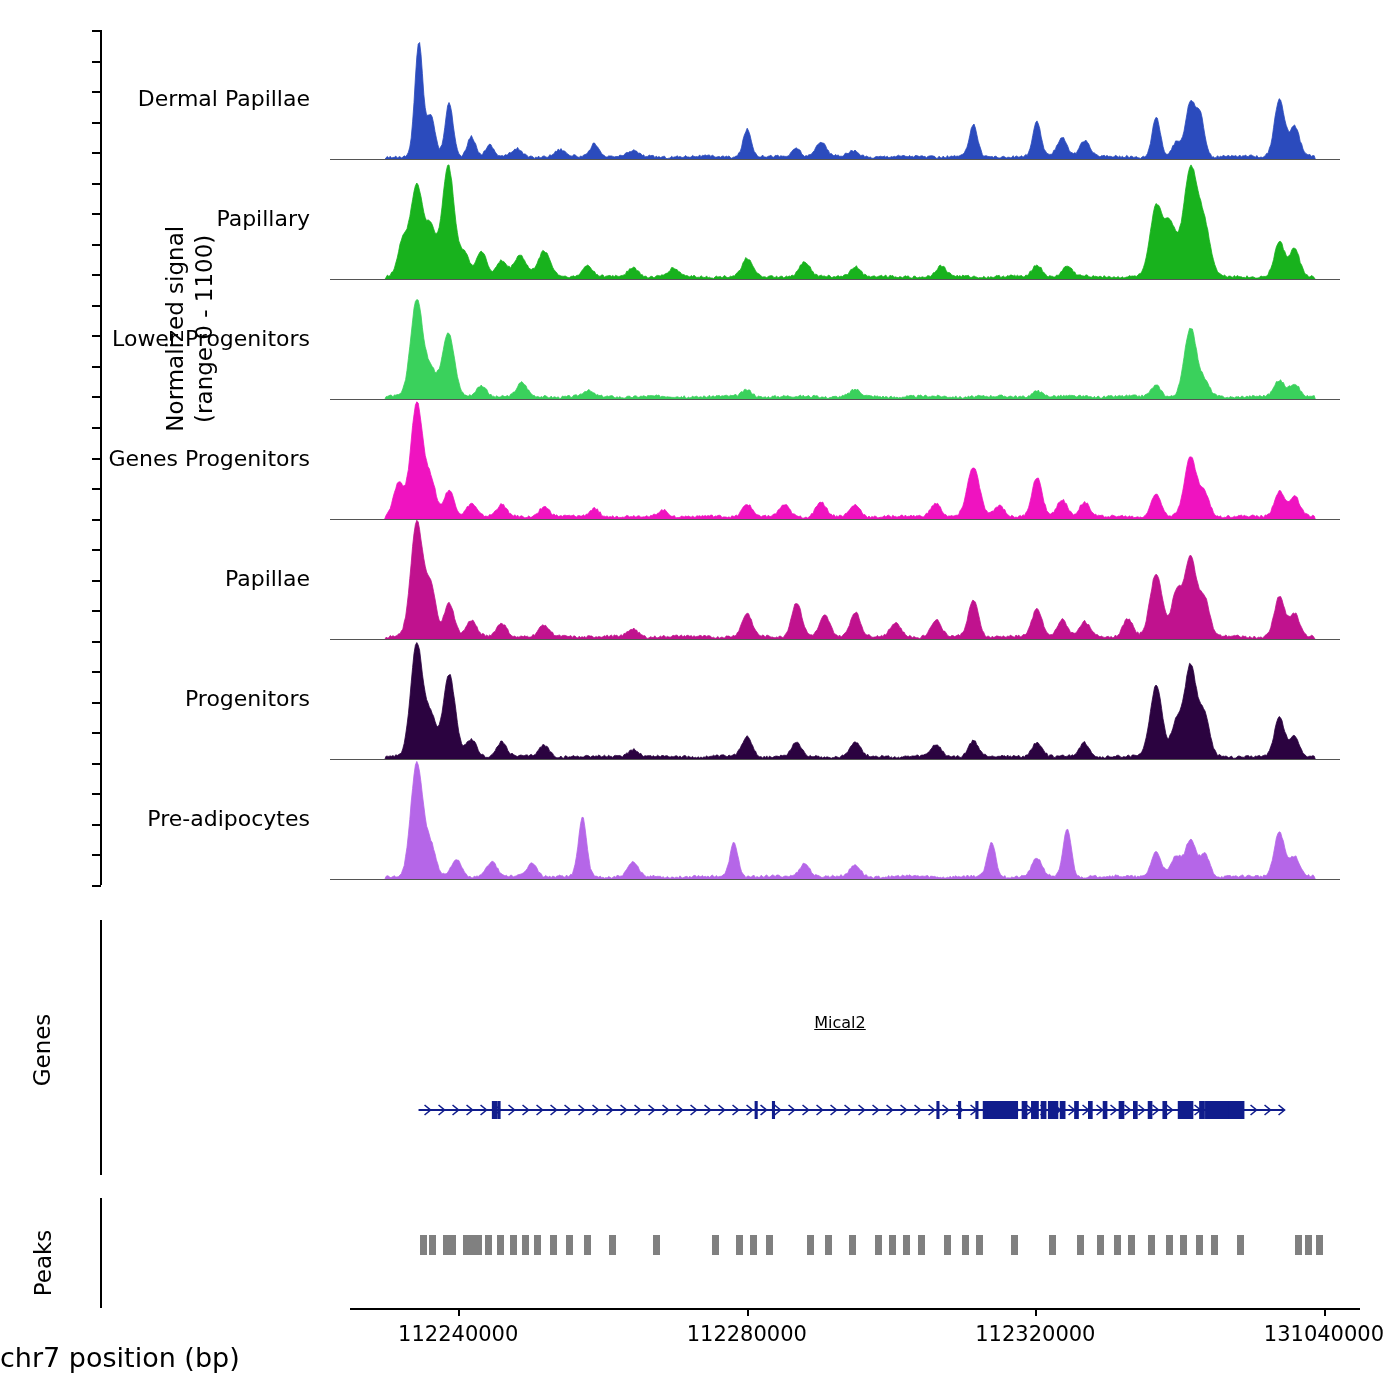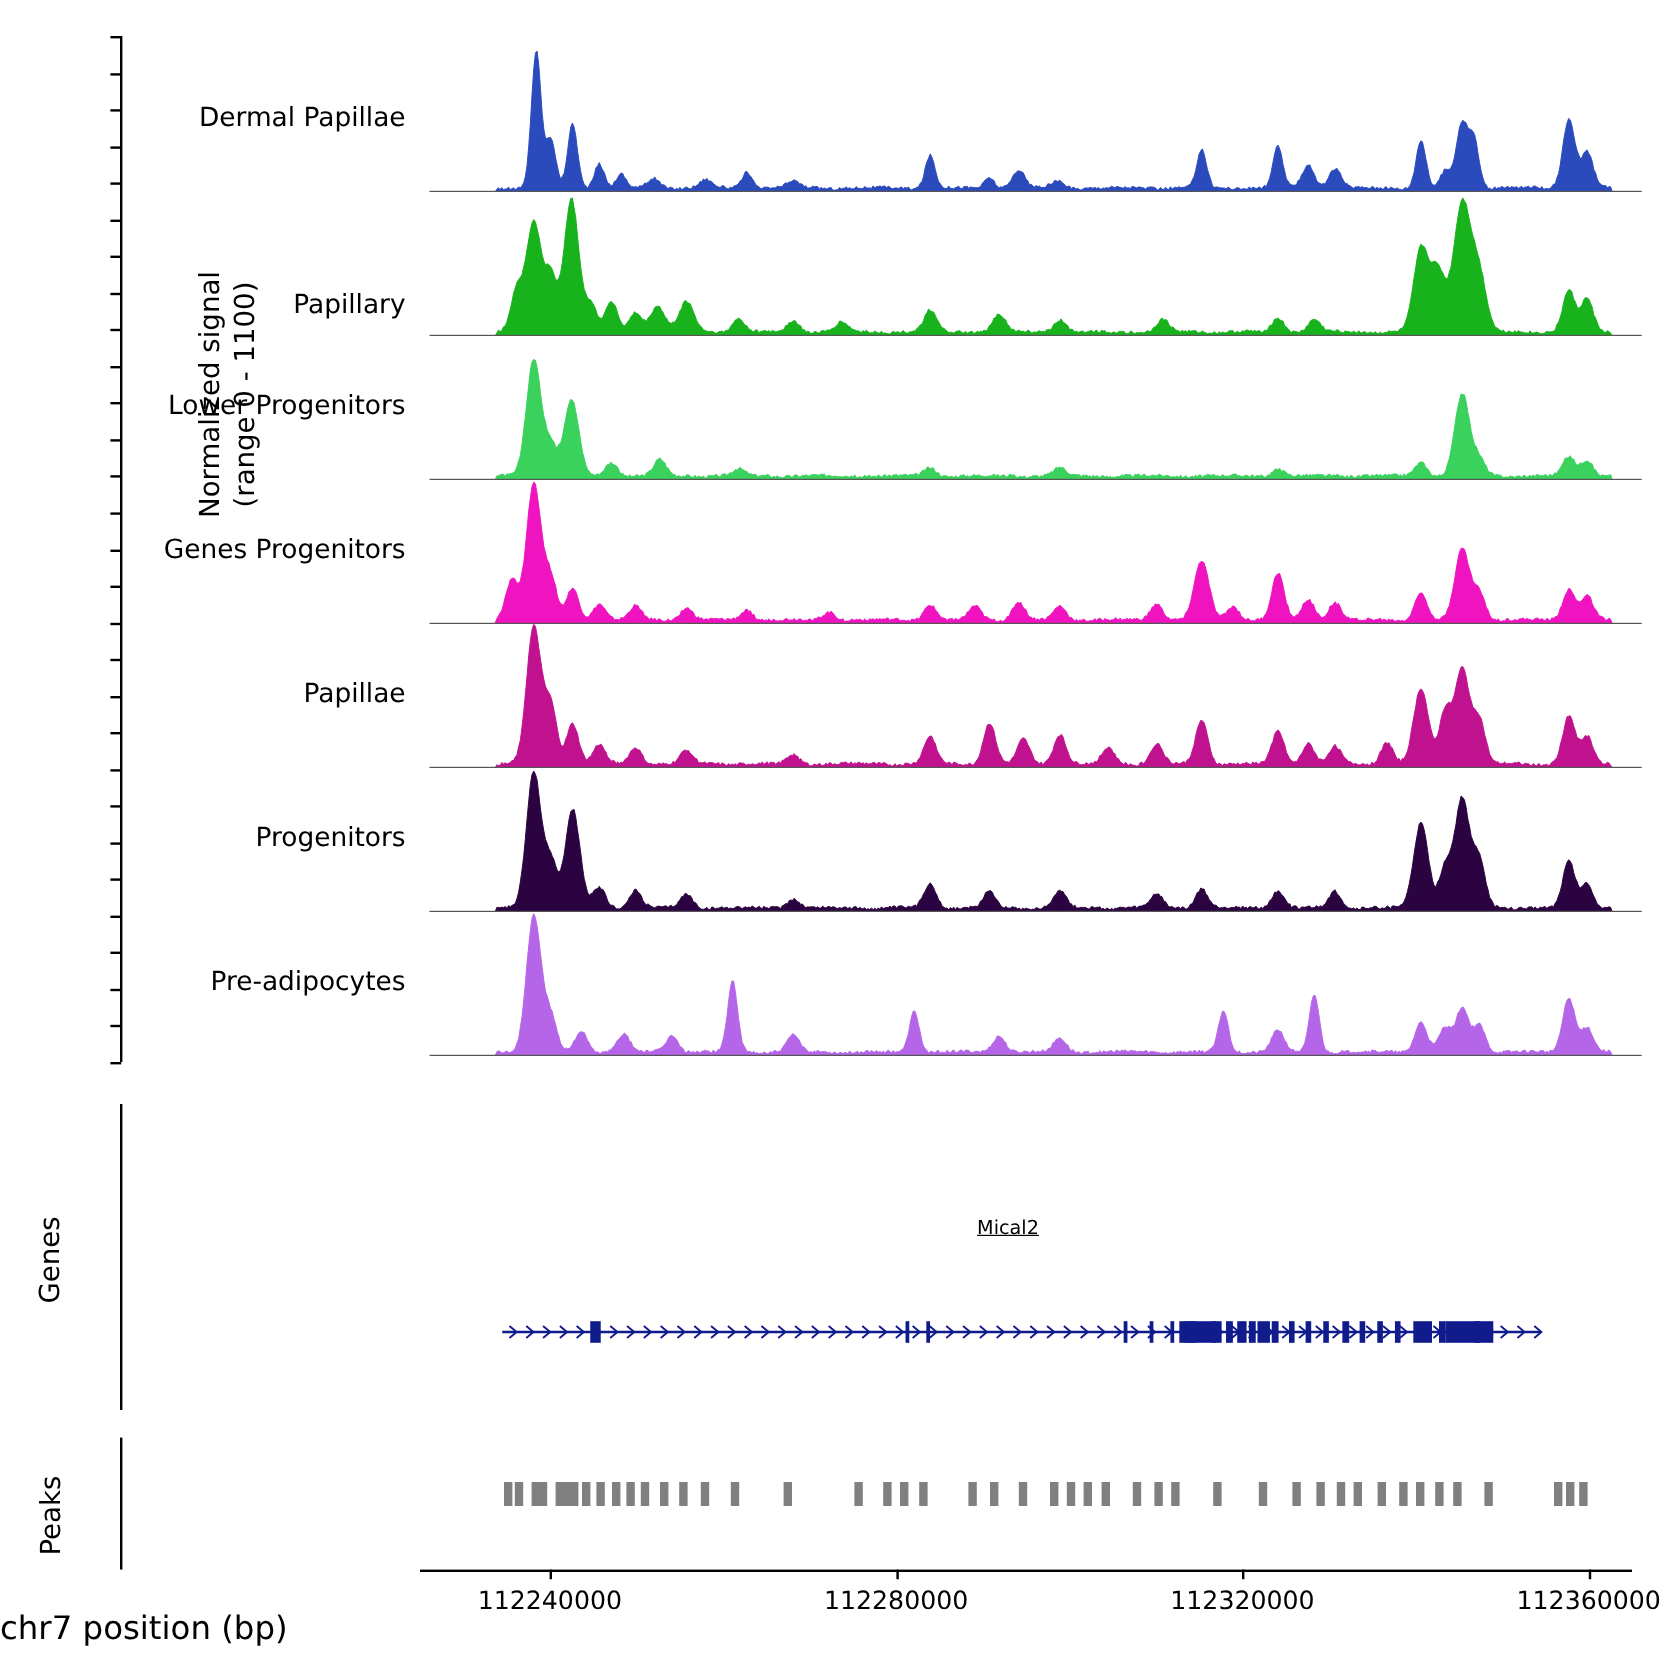--- a/index.html
+++ b/index.html
@@ -47,21 +47,21 @@
   .tick {
     position: absolute;
     background: #000;
     height: 2px;
     width: 9px;
   }
 
   
   .track {
     position: absolute;
-    left: 358px;
+    left: 330px;
     width: 1010px;
     height: 120px;
   }
   .track .baseline {
     position: absolute;
     left: 0; right: 0; bottom: 0;
     height: 1px;
     background: #555;
   }
   .track svg { display: block; }
@@ -159,21 +159,21 @@
 
   <div id="tracks">
       <div class="track" style="top: 40px;">
         <div class="track-name" style="left: -320px; top: 45.6px; width: 300px;">Dermal Papillae</div>
         <svg width="1010" height="120" viewBox="0 0 1010 120">
           <path d="M 0 120 L 0.0 120.0 L 1.4 120.0 L 2.8 120.0 L 4.2 120.0 L 5.6 120.0 L 7.0 120.0 L 8.4 120.0 L 9.8 120.0 L 11.2 120.0 L 12.6 120.0 L 14.0 120.0 L 15.4 120.0 L 16.8 120.0 L 18.2 120.0 L 19.6 120.0 L 21.0 120.0 L 22.4 120.0 L 23.8 120.0 L 25.2 120.0 L 26.6 120.0 L 28.0 120.0 L 29.4 120.0 L 30.8 120.0 L 32.2 120.0 L 33.6 120.0 L 35.0 120.0 L 36.4 120.0 L 37.8 120.0 L 39.2 120.0 L 40.6 120.0 L 42.0 120.0 L 43.4 120.0 L 44.8 120.0 L 46.2 120.0 L 47.6 120.0 L 49.0 120.0 L 50.4 120.0 L 51.8 120.0 L 53.2 120.0 L 54.6 120.0 L 56.0 117.7 L 57.4 116.5 L 58.8 117.9 L 60.2 116.3 L 61.6 118.1 L 63.0 117.5 L 64.4 117.3 L 65.8 116.0 L 67.2 118.1 L 68.6 117.2 L 70.0 116.5 L 71.4 118.1 L 72.8 117.1 L 74.2 115.8 L 75.6 116.5 L 77.0 114.9 L 78.4 112.2 L 79.8 107.1 L 81.2 97.9 L 82.6 81.9 L 84.0 62.4 L 85.4 38.0 L 86.8 17.1 L 88.2 4.1 L 89.6 2.5 L 91.0 14.4 L 92.4 33.7 L 93.8 54.3 L 95.2 67.7 L 96.6 75.3 L 98.0 75.2 L 99.4 74.8 L 100.8 74.5 L 102.2 77.0 L 103.6 83.3 L 105.0 91.5 L 106.4 98.2 L 107.8 104.6 L 109.2 109.4 L 110.6 107.0 L 112.0 104.7 L 113.4 97.5 L 114.8 87.4 L 116.2 75.9 L 117.6 65.9 L 119.0 62.5 L 120.4 65.9 L 121.8 73.1 L 123.2 85.1 L 124.6 94.9 L 126.0 103.5 L 127.4 109.6 L 128.8 113.7 L 130.2 114.9 L 131.6 116.9 L 133.0 114.5 L 134.4 111.6 L 135.8 109.7 L 137.2 105.9 L 138.6 99.9 L 140.0 98.3 L 141.4 95.5 L 142.8 98.8 L 144.2 101.7 L 145.6 103.7 L 147.0 108.4 L 148.4 112.5 L 149.8 113.0 L 151.2 114.9 L 152.6 114.4 L 154.0 111.1 L 155.4 110.6 L 156.8 108.1 L 158.2 105.6 L 159.6 104.1 L 161.0 104.7 L 162.4 108.0 L 163.8 109.1 L 165.2 112.0 L 166.6 113.8 L 168.0 115.7 L 169.4 115.6 L 170.8 115.9 L 172.2 115.5 L 173.6 116.3 L 175.0 114.7 L 176.4 115.0 L 177.8 114.7 L 179.2 112.5 L 180.6 112.8 L 182.0 112.0 L 183.4 110.8 L 184.8 109.1 L 186.2 109.6 L 187.6 107.4 L 189.0 109.9 L 190.4 110.6 L 191.8 111.2 L 193.2 114.1 L 194.6 113.9 L 196.0 114.4 L 197.4 116.0 L 198.8 117.2 L 200.2 116.1 L 201.6 116.2 L 203.0 116.9 L 204.4 118.4 L 205.8 116.9 L 207.2 117.9 L 208.6 116.1 L 210.0 117.9 L 211.4 117.4 L 212.8 116.2 L 214.2 115.9 L 215.6 116.8 L 217.0 117.4 L 218.4 117.1 L 219.8 114.7 L 221.2 115.6 L 222.6 114.4 L 224.0 113.8 L 225.4 111.2 L 226.8 111.6 L 228.2 109.1 L 229.6 110.4 L 231.0 108.6 L 232.4 110.9 L 233.8 110.8 L 235.2 111.4 L 236.6 113.2 L 238.0 114.2 L 239.4 115.3 L 240.8 115.9 L 242.2 116.2 L 243.6 114.8 L 245.0 114.8 L 246.4 116.0 L 247.8 117.1 L 249.2 117.4 L 250.6 115.9 L 252.0 116.7 L 253.4 115.2 L 254.8 114.6 L 256.2 114.2 L 257.6 112.7 L 259.0 110.5 L 260.4 109.8 L 261.8 106.3 L 263.2 103.0 L 264.6 103.1 L 266.0 105.5 L 267.4 106.7 L 268.8 108.8 L 270.2 110.9 L 271.6 113.5 L 273.0 114.8 L 274.4 115.6 L 275.8 116.9 L 277.2 117.1 L 278.6 115.9 L 280.0 116.0 L 281.4 115.9 L 282.8 116.4 L 284.2 117.0 L 285.6 116.5 L 287.0 116.6 L 288.4 116.5 L 289.8 115.1 L 291.2 115.4 L 292.6 115.6 L 294.0 115.3 L 295.4 113.2 L 296.8 112.4 L 298.2 112.7 L 299.6 111.6 L 301.0 111.7 L 302.4 110.7 L 303.8 109.7 L 305.2 110.7 L 306.6 111.1 L 308.0 113.2 L 309.4 113.1 L 310.8 113.6 L 312.2 115.6 L 313.6 114.8 L 315.0 116.9 L 316.4 116.5 L 317.8 116.4 L 319.2 115.1 L 320.6 115.7 L 322.0 115.4 L 323.4 115.5 L 324.8 117.7 L 326.2 116.1 L 327.6 117.3 L 329.0 116.6 L 330.4 117.6 L 331.8 117.0 L 333.2 116.4 L 334.6 116.2 L 336.0 118.5 L 337.4 118.5 L 338.8 118.2 L 340.2 118.0 L 341.6 116.3 L 343.0 117.5 L 344.4 116.9 L 345.8 116.8 L 347.2 115.8 L 348.6 117.1 L 350.0 116.5 L 351.4 117.2 L 352.8 117.5 L 354.2 116.9 L 355.6 115.5 L 357.0 117.0 L 358.4 116.9 L 359.8 117.3 L 361.2 117.1 L 362.6 115.4 L 364.0 116.5 L 365.4 116.7 L 366.8 116.6 L 368.2 117.0 L 369.6 114.9 L 371.0 116.7 L 372.4 115.4 L 373.8 115.6 L 375.2 114.9 L 376.6 115.6 L 378.0 115.2 L 379.4 114.9 L 380.8 116.5 L 382.2 115.2 L 383.6 115.9 L 385.0 117.2 L 386.4 117.1 L 387.8 116.7 L 389.2 116.5 L 390.6 117.3 L 392.0 116.2 L 393.4 115.9 L 394.8 117.3 L 396.2 116.1 L 397.6 116.8 L 399.0 115.9 L 400.4 117.6 L 401.8 118.3 L 403.2 117.2 L 404.6 117.0 L 406.0 116.0 L 407.4 115.9 L 408.8 112.7 L 410.2 111.7 L 411.6 107.1 L 413.0 99.6 L 414.4 94.9 L 415.8 91.9 L 417.2 88.2 L 418.6 91.1 L 420.0 95.1 L 421.4 101.2 L 422.8 106.8 L 424.2 111.4 L 425.6 113.1 L 427.0 115.3 L 428.4 116.7 L 429.8 117.1 L 431.2 117.0 L 432.6 115.0 L 434.0 116.9 L 435.4 117.1 L 436.8 117.2 L 438.2 116.3 L 439.6 115.9 L 441.0 115.2 L 442.4 117.0 L 443.8 117.3 L 445.2 115.4 L 446.6 115.5 L 448.0 115.2 L 449.4 117.0 L 450.8 115.7 L 452.2 116.2 L 453.6 116.1 L 455.0 116.4 L 456.4 116.4 L 457.8 116.1 L 459.2 115.4 L 460.6 112.7 L 462.0 111.2 L 463.4 109.5 L 464.8 108.8 L 466.2 107.8 L 467.6 108.9 L 469.0 109.5 L 470.4 110.5 L 471.8 114.3 L 473.2 115.1 L 474.6 116.6 L 476.0 115.6 L 477.4 116.1 L 478.8 114.8 L 480.2 114.6 L 481.6 113.9 L 483.0 112.0 L 484.4 110.5 L 485.8 107.3 L 487.2 105.0 L 488.6 104.1 L 490.0 102.4 L 491.4 102.5 L 492.8 103.1 L 494.2 103.4 L 495.6 105.7 L 497.0 109.4 L 498.4 110.4 L 499.8 113.9 L 501.2 113.5 L 502.6 114.7 L 504.0 116.0 L 505.4 114.5 L 506.8 115.5 L 508.2 115.0 L 509.6 116.3 L 511.0 116.2 L 512.4 116.3 L 513.8 115.6 L 515.2 113.2 L 516.6 113.3 L 518.0 113.6 L 519.4 112.8 L 520.8 110.4 L 522.2 110.7 L 523.6 111.4 L 525.0 110.0 L 526.4 111.4 L 527.8 112.7 L 529.2 113.8 L 530.6 115.7 L 532.0 115.2 L 533.4 115.0 L 534.8 117.3 L 536.2 116.0 L 537.6 116.6 L 539.0 117.5 L 540.4 117.0 L 541.8 118.2 L 543.2 118.3 L 544.6 117.4 L 546.0 116.6 L 547.4 116.6 L 548.8 116.8 L 550.2 116.2 L 551.6 116.5 L 553.0 116.8 L 554.4 116.0 L 555.8 117.2 L 557.2 116.2 L 558.6 117.5 L 560.0 117.4 L 561.4 116.6 L 562.8 117.0 L 564.2 116.3 L 565.6 116.8 L 567.0 116.1 L 568.4 115.2 L 569.8 116.0 L 571.2 116.2 L 572.6 115.6 L 574.0 115.5 L 575.4 116.3 L 576.8 116.5 L 578.2 116.8 L 579.6 115.4 L 581.0 116.8 L 582.4 116.3 L 583.8 117.3 L 585.2 115.5 L 586.6 115.5 L 588.0 116.1 L 589.4 116.6 L 590.8 115.9 L 592.2 115.8 L 593.6 116.5 L 595.0 116.4 L 596.4 117.7 L 597.8 116.5 L 599.2 116.0 L 600.6 115.8 L 602.0 115.8 L 603.4 116.1 L 604.8 116.5 L 606.2 118.3 L 607.6 118.2 L 609.0 116.2 L 610.4 117.5 L 611.8 118.1 L 613.2 116.1 L 614.6 117.5 L 616.0 117.9 L 617.4 115.6 L 618.8 117.6 L 620.2 116.5 L 621.6 116.0 L 623.0 116.6 L 624.4 115.5 L 625.8 116.4 L 627.2 116.1 L 628.6 116.2 L 630.0 115.6 L 631.4 114.7 L 632.8 114.2 L 634.2 113.1 L 635.6 109.9 L 637.0 107.2 L 638.4 102.1 L 639.8 95.5 L 641.2 88.6 L 642.6 85.7 L 644.0 84.0 L 645.4 88.1 L 646.8 94.5 L 648.2 101.2 L 649.6 105.6 L 651.0 109.8 L 652.4 114.7 L 653.8 116.3 L 655.2 115.8 L 656.6 115.8 L 658.0 116.5 L 659.4 116.5 L 660.8 116.7 L 662.2 116.6 L 663.6 117.4 L 665.0 116.1 L 666.4 116.5 L 667.8 117.8 L 669.2 118.0 L 670.6 117.8 L 672.0 116.8 L 673.4 116.3 L 674.8 116.9 L 676.2 118.0 L 677.6 117.3 L 679.0 117.2 L 680.4 117.7 L 681.8 117.4 L 683.2 115.7 L 684.6 117.8 L 686.0 115.9 L 687.4 116.4 L 688.8 117.2 L 690.2 116.7 L 691.6 115.7 L 693.0 117.3 L 694.4 116.1 L 695.8 114.4 L 697.2 115.6 L 698.6 112.3 L 700.0 108.5 L 701.4 103.0 L 702.8 95.4 L 704.2 88.3 L 705.6 82.8 L 707.0 80.9 L 708.4 84.1 L 709.8 88.7 L 711.2 97.0 L 712.6 102.7 L 714.0 109.1 L 715.4 110.9 L 716.8 113.2 L 718.2 113.9 L 719.6 114.4 L 721.0 114.3 L 722.4 113.9 L 723.8 110.3 L 725.2 109.9 L 726.6 105.7 L 728.0 104.0 L 729.4 101.1 L 730.8 98.1 L 732.2 97.7 L 733.6 97.5 L 735.0 101.1 L 736.4 103.5 L 737.8 106.4 L 739.2 110.5 L 740.6 112.2 L 742.0 112.7 L 743.4 113.6 L 744.8 112.7 L 746.2 113.5 L 747.6 110.6 L 749.0 108.2 L 750.4 104.6 L 751.8 102.3 L 753.2 102.0 L 754.6 101.2 L 756.0 100.2 L 757.4 102.3 L 758.8 104.1 L 760.2 107.9 L 761.6 110.5 L 763.0 112.8 L 764.4 112.9 L 765.8 114.2 L 767.2 114.9 L 768.6 116.0 L 770.0 117.0 L 771.4 115.7 L 772.8 115.8 L 774.2 115.3 L 775.6 116.4 L 777.0 115.4 L 778.4 116.5 L 779.8 116.3 L 781.2 116.4 L 782.6 117.1 L 784.0 116.9 L 785.4 115.3 L 786.8 116.1 L 788.2 117.3 L 789.6 116.0 L 791.0 117.4 L 792.4 116.3 L 793.8 117.6 L 795.2 117.5 L 796.6 115.4 L 798.0 116.4 L 799.4 117.9 L 800.8 116.0 L 802.2 116.4 L 803.6 117.4 L 805.0 117.2 L 806.4 116.6 L 807.8 117.7 L 809.2 117.9 L 810.6 118.4 L 812.0 117.1 L 813.4 116.3 L 814.8 117.0 L 816.2 115.7 L 817.6 113.3 L 819.0 108.4 L 820.4 103.6 L 821.8 95.0 L 823.2 86.1 L 824.6 80.3 L 826.0 77.4 L 827.4 78.2 L 828.8 84.7 L 830.2 92.3 L 831.6 98.9 L 833.0 106.6 L 834.4 111.5 L 835.8 114.0 L 837.2 114.3 L 838.6 114.0 L 840.0 111.3 L 841.4 109.8 L 842.8 105.6 L 844.2 105.1 L 845.6 100.9 L 847.0 101.0 L 848.4 101.2 L 849.8 101.2 L 851.2 99.5 L 852.6 96.5 L 854.0 91.2 L 855.4 83.0 L 856.8 74.9 L 858.2 66.4 L 859.6 62.3 L 861.0 60.3 L 862.4 61.4 L 863.8 62.4 L 865.2 66.4 L 866.6 67.4 L 868.0 68.0 L 869.4 69.5 L 870.8 72.0 L 872.2 78.1 L 873.6 87.4 L 875.0 95.8 L 876.4 103.0 L 877.8 108.3 L 879.2 112.5 L 880.6 114.1 L 882.0 117.2 L 883.4 116.7 L 884.8 118.0 L 886.2 117.4 L 887.6 115.7 L 889.0 117.4 L 890.4 116.3 L 891.8 116.8 L 893.2 115.3 L 894.6 116.0 L 896.0 116.7 L 897.4 115.8 L 898.8 115.4 L 900.2 116.8 L 901.6 115.4 L 903.0 116.0 L 904.4 116.1 L 905.8 115.6 L 907.2 116.9 L 908.6 116.2 L 910.0 115.2 L 911.4 116.9 L 912.8 115.8 L 914.2 115.9 L 915.6 115.0 L 917.0 116.6 L 918.4 116.4 L 919.8 115.2 L 921.2 114.9 L 922.6 115.8 L 924.0 116.4 L 925.4 117.3 L 926.8 115.5 L 928.2 117.6 L 929.6 117.5 L 931.0 117.0 L 932.4 117.5 L 933.8 116.8 L 935.2 115.7 L 936.6 113.4 L 938.0 113.4 L 939.4 108.2 L 940.8 104.7 L 942.2 97.6 L 943.6 87.3 L 945.0 77.1 L 946.4 69.4 L 947.8 62.8 L 949.2 58.7 L 950.6 60.0 L 952.0 65.0 L 953.4 72.7 L 954.8 79.8 L 956.2 85.3 L 957.6 88.9 L 959.0 92.2 L 960.4 91.1 L 961.8 87.6 L 963.2 86.1 L 964.6 84.9 L 966.0 88.1 L 967.4 90.1 L 968.8 94.3 L 970.2 101.4 L 971.6 103.7 L 973.0 109.1 L 974.4 111.9 L 975.8 113.4 L 977.2 114.4 L 978.6 114.7 L 980.0 114.5 L 981.4 116.5 L 982.8 115.6 L 984.2 115.7 L 985.6 120.0 L 987.0 120.0 L 988.4 120.0 L 989.8 120.0 L 991.2 120.0 L 992.6 120.0 L 994.0 120.0 L 995.4 120.0 L 996.8 120.0 L 998.2 120.0 L 999.6 120.0 L 1001.0 120.0 L 1002.4 120.0 L 1003.8 120.0 L 1005.2 120.0 L 1006.6 120.0 L 1008.0 120.0 L 1009.4 120.0 L 1010 120 Z" fill="#2b4bbd" stroke="#2b4bbd" stroke-width="0.8"></path>
         </svg>
         <div class="baseline"></div>
       </div>
       <div class="track" style="top: 160px;">
-        <div class="track-name" style="left: -320px; top: 45.6px; width: 300px; margin-top: 36px;">Papillary</div>
+        <div class="track-name" style="left: -320px; top: 45.6px; width: 300px;">Papillary</div>
         <svg width="1010" height="120" viewBox="0 0 1010 120">
           <path d="M 0 120 L 0.0 120.0 L 1.4 120.0 L 2.8 120.0 L 4.2 120.0 L 5.6 120.0 L 7.0 120.0 L 8.4 120.0 L 9.8 120.0 L 11.2 120.0 L 12.6 120.0 L 14.0 120.0 L 15.4 120.0 L 16.8 120.0 L 18.2 120.0 L 19.6 120.0 L 21.0 120.0 L 22.4 120.0 L 23.8 120.0 L 25.2 120.0 L 26.6 120.0 L 28.0 120.0 L 29.4 120.0 L 30.8 120.0 L 32.2 120.0 L 33.6 120.0 L 35.0 120.0 L 36.4 120.0 L 37.8 120.0 L 39.2 120.0 L 40.6 120.0 L 42.0 120.0 L 43.4 120.0 L 44.8 120.0 L 46.2 120.0 L 47.6 120.0 L 49.0 120.0 L 50.4 120.0 L 51.8 120.0 L 53.2 120.0 L 54.6 119.9 L 56.0 117.5 L 57.4 115.1 L 58.8 116.3 L 60.2 115.4 L 61.6 112.3 L 63.0 111.7 L 64.4 108.2 L 65.8 103.0 L 67.2 98.0 L 68.6 91.6 L 70.0 84.1 L 71.4 80.0 L 72.8 75.3 L 74.2 73.2 L 75.6 71.1 L 77.0 68.9 L 78.4 62.5 L 79.8 56.7 L 81.2 47.7 L 82.6 39.8 L 84.0 31.5 L 85.4 25.7 L 86.8 23.0 L 88.2 25.1 L 89.6 30.8 L 91.0 36.7 L 92.4 44.6 L 93.8 52.2 L 95.2 57.5 L 96.6 60.8 L 98.0 59.8 L 99.4 60.7 L 100.8 62.0 L 102.2 64.4 L 103.6 68.6 L 105.0 72.9 L 106.4 73.7 L 107.8 71.7 L 109.2 67.3 L 110.6 58.5 L 112.0 47.1 L 113.4 32.9 L 114.8 21.3 L 116.2 11.5 L 117.6 5.4 L 119.0 4.9 L 120.4 13.2 L 121.8 21.3 L 123.2 36.3 L 124.6 50.3 L 126.0 63.2 L 127.4 72.7 L 128.8 81.0 L 130.2 84.4 L 131.6 88.1 L 133.0 89.5 L 134.4 90.1 L 135.8 92.6 L 137.2 94.7 L 138.6 98.4 L 140.0 103.1 L 141.4 104.1 L 142.8 105.5 L 144.2 104.5 L 145.6 101.4 L 147.0 97.8 L 148.4 95.0 L 149.8 92.3 L 151.2 91.1 L 152.6 92.6 L 154.0 93.7 L 155.4 96.5 L 156.8 101.3 L 158.2 105.6 L 159.6 108.4 L 161.0 110.7 L 162.4 111.6 L 163.8 110.1 L 165.2 108.1 L 166.6 106.3 L 168.0 103.6 L 169.4 102.4 L 170.8 99.7 L 172.2 101.2 L 173.6 101.5 L 175.0 102.8 L 176.4 104.7 L 177.8 106.4 L 179.2 106.2 L 180.6 108.2 L 182.0 104.9 L 183.4 103.9 L 184.8 101.8 L 186.2 99.7 L 187.6 96.3 L 189.0 95.3 L 190.4 95.2 L 191.8 95.4 L 193.2 98.6 L 194.6 100.4 L 196.0 103.7 L 197.4 105.0 L 198.8 108.0 L 200.2 109.0 L 201.6 109.4 L 203.0 108.3 L 204.4 108.5 L 205.8 106.1 L 207.2 103.2 L 208.6 99.1 L 210.0 97.2 L 211.4 92.4 L 212.8 90.4 L 214.2 91.3 L 215.6 92.6 L 217.0 92.9 L 218.4 96.2 L 219.8 99.8 L 221.2 103.2 L 222.6 107.2 L 224.0 109.7 L 225.4 111.3 L 226.8 112.8 L 228.2 115.1 L 229.6 115.3 L 231.0 116.1 L 232.4 116.2 L 233.8 116.3 L 235.2 116.0 L 236.6 116.7 L 238.0 117.6 L 239.4 117.8 L 240.8 116.4 L 242.2 116.3 L 243.6 115.8 L 245.0 116.8 L 246.4 115.6 L 247.8 115.2 L 249.2 115.0 L 250.6 112.6 L 252.0 110.5 L 253.4 108.9 L 254.8 106.7 L 256.2 106.1 L 257.6 105.1 L 259.0 106.0 L 260.4 107.4 L 261.8 109.8 L 263.2 111.0 L 264.6 111.6 L 266.0 114.5 L 267.4 114.4 L 268.8 116.2 L 270.2 116.2 L 271.6 115.1 L 273.0 114.9 L 274.4 117.3 L 275.8 116.2 L 277.2 116.0 L 278.6 115.6 L 280.0 115.4 L 281.4 116.4 L 282.8 115.5 L 284.2 116.7 L 285.6 115.3 L 287.0 116.0 L 288.4 116.4 L 289.8 116.3 L 291.2 115.6 L 292.6 115.4 L 294.0 114.9 L 295.4 114.4 L 296.8 111.1 L 298.2 111.5 L 299.6 108.7 L 301.0 108.9 L 302.4 108.0 L 303.8 107.0 L 305.2 107.8 L 306.6 110.5 L 308.0 110.8 L 309.4 111.7 L 310.8 115.0 L 312.2 114.5 L 313.6 116.8 L 315.0 116.1 L 316.4 116.4 L 317.8 118.2 L 319.2 117.6 L 320.6 116.4 L 322.0 116.3 L 323.4 117.5 L 324.8 117.4 L 326.2 115.9 L 327.6 115.4 L 329.0 115.8 L 330.4 115.9 L 331.8 114.8 L 333.2 115.2 L 334.6 114.3 L 336.0 113.5 L 337.4 113.1 L 338.8 111.8 L 340.2 110.4 L 341.6 107.5 L 343.0 107.7 L 344.4 108.7 L 345.8 109.3 L 347.2 109.7 L 348.6 111.8 L 350.0 111.9 L 351.4 113.9 L 352.8 114.4 L 354.2 114.8 L 355.6 115.7 L 357.0 115.6 L 358.4 116.3 L 359.8 117.0 L 361.2 115.5 L 362.6 116.5 L 364.0 115.2 L 365.4 116.4 L 366.8 117.5 L 368.2 117.2 L 369.6 117.4 L 371.0 115.7 L 372.4 116.9 L 373.8 117.4 L 375.2 117.6 L 376.6 115.9 L 378.0 118.0 L 379.4 117.2 L 380.8 118.0 L 382.2 118.0 L 383.6 118.4 L 385.0 117.0 L 386.4 116.1 L 387.8 117.1 L 389.2 116.7 L 390.6 116.4 L 392.0 117.8 L 393.4 116.4 L 394.8 115.5 L 396.2 117.1 L 397.6 117.6 L 399.0 117.4 L 400.4 116.2 L 401.8 116.6 L 403.2 115.7 L 404.6 116.1 L 406.0 113.7 L 407.4 112.7 L 408.8 110.8 L 410.2 110.2 L 411.6 107.2 L 413.0 102.8 L 414.4 100.8 L 415.8 97.5 L 417.2 98.9 L 418.6 99.7 L 420.0 100.0 L 421.4 102.9 L 422.8 105.9 L 424.2 108.2 L 425.6 110.9 L 427.0 113.0 L 428.4 113.6 L 429.8 114.5 L 431.2 116.1 L 432.6 117.0 L 434.0 116.8 L 435.4 116.9 L 436.8 117.7 L 438.2 116.5 L 439.6 115.9 L 441.0 115.7 L 442.4 115.8 L 443.8 117.4 L 445.2 117.4 L 446.6 116.0 L 448.0 117.9 L 449.4 117.0 L 450.8 116.2 L 452.2 116.2 L 453.6 118.0 L 455.0 117.2 L 456.4 116.0 L 457.8 116.9 L 459.2 116.0 L 460.6 116.4 L 462.0 115.0 L 463.4 115.7 L 464.8 115.0 L 466.2 111.8 L 467.6 110.4 L 469.0 108.5 L 470.4 105.0 L 471.8 104.6 L 473.2 101.7 L 474.6 102.0 L 476.0 102.9 L 477.4 104.3 L 478.8 105.7 L 480.2 106.7 L 481.6 110.7 L 483.0 111.5 L 484.4 114.5 L 485.8 114.2 L 487.2 114.7 L 488.6 116.4 L 490.0 115.5 L 491.4 115.2 L 492.8 116.3 L 494.2 115.9 L 495.6 116.5 L 497.0 116.9 L 498.4 115.1 L 499.8 115.7 L 501.2 117.5 L 502.6 117.3 L 504.0 116.5 L 505.4 117.0 L 506.8 116.3 L 508.2 115.6 L 509.6 116.7 L 511.0 116.1 L 512.4 116.6 L 513.8 115.2 L 515.2 114.6 L 516.6 114.5 L 518.0 114.8 L 519.4 111.7 L 520.8 109.6 L 522.2 109.2 L 523.6 108.0 L 525.0 107.4 L 526.4 105.7 L 527.8 108.6 L 529.2 109.2 L 530.6 110.4 L 532.0 111.5 L 533.4 115.0 L 534.8 114.2 L 536.2 114.9 L 537.6 116.6 L 539.0 115.9 L 540.4 117.0 L 541.8 116.5 L 543.2 116.0 L 544.6 115.9 L 546.0 117.2 L 547.4 116.8 L 548.8 116.2 L 550.2 115.8 L 551.6 115.2 L 553.0 117.0 L 554.4 116.1 L 555.8 115.0 L 557.2 117.3 L 558.6 117.2 L 560.0 115.2 L 561.4 115.9 L 562.8 115.5 L 564.2 117.2 L 565.6 116.8 L 567.0 117.5 L 568.4 117.6 L 569.8 116.6 L 571.2 117.1 L 572.6 117.7 L 574.0 116.6 L 575.4 115.8 L 576.8 116.6 L 578.2 115.8 L 579.6 117.4 L 581.0 118.1 L 582.4 118.2 L 583.8 116.1 L 585.2 116.2 L 586.6 117.6 L 588.0 117.9 L 589.4 117.0 L 590.8 117.5 L 592.2 116.8 L 593.6 117.2 L 595.0 117.5 L 596.4 116.9 L 597.8 115.6 L 599.2 115.9 L 600.6 116.4 L 602.0 115.0 L 603.4 112.7 L 604.8 112.6 L 606.2 110.7 L 607.6 109.2 L 609.0 106.0 L 610.4 105.0 L 611.8 106.9 L 613.2 106.3 L 614.6 106.9 L 616.0 110.3 L 617.4 112.5 L 618.8 112.5 L 620.2 113.0 L 621.6 115.0 L 623.0 115.4 L 624.4 115.8 L 625.8 116.6 L 627.2 115.2 L 628.6 116.5 L 630.0 115.5 L 631.4 117.1 L 632.8 115.0 L 634.2 116.1 L 635.6 115.6 L 637.0 115.7 L 638.4 115.3 L 639.8 117.2 L 641.2 117.5 L 642.6 116.8 L 644.0 115.9 L 645.4 116.8 L 646.8 117.2 L 648.2 118.1 L 649.6 117.6 L 651.0 117.8 L 652.4 117.7 L 653.8 116.3 L 655.2 117.6 L 656.6 118.3 L 658.0 116.4 L 659.4 117.7 L 660.8 116.7 L 662.2 117.3 L 663.6 117.4 L 665.0 116.8 L 666.4 115.5 L 667.8 115.8 L 669.2 115.3 L 670.6 117.5 L 672.0 116.9 L 673.4 116.0 L 674.8 117.3 L 676.2 116.9 L 677.6 115.5 L 679.0 116.3 L 680.4 115.1 L 681.8 115.1 L 683.2 115.9 L 684.6 115.2 L 686.0 116.4 L 687.4 115.2 L 688.8 116.3 L 690.2 115.8 L 691.6 115.5 L 693.0 117.0 L 694.4 116.8 L 695.8 115.1 L 697.2 115.4 L 698.6 114.5 L 700.0 111.2 L 701.4 111.2 L 702.8 109.3 L 704.2 105.8 L 705.6 105.9 L 707.0 104.9 L 708.4 106.4 L 709.8 107.3 L 711.2 107.5 L 712.6 111.5 L 714.0 112.6 L 715.4 113.9 L 716.8 115.9 L 718.2 117.1 L 719.6 115.6 L 721.0 116.2 L 722.4 116.3 L 723.8 117.1 L 725.2 116.9 L 726.6 115.0 L 728.0 115.4 L 729.4 114.6 L 730.8 111.8 L 732.2 111.1 L 733.6 108.1 L 735.0 106.6 L 736.4 106.3 L 737.8 106.2 L 739.2 106.9 L 740.6 107.8 L 742.0 108.8 L 743.4 111.9 L 744.8 111.9 L 746.2 114.9 L 747.6 114.9 L 749.0 114.9 L 750.4 114.8 L 751.8 115.7 L 753.2 115.9 L 754.6 116.1 L 756.0 114.8 L 757.4 115.1 L 758.8 116.7 L 760.2 117.0 L 761.6 117.3 L 763.0 115.6 L 764.4 116.4 L 765.8 116.3 L 767.2 116.8 L 768.6 117.0 L 770.0 116.1 L 771.4 116.8 L 772.8 117.7 L 774.2 115.6 L 775.6 117.1 L 777.0 117.5 L 778.4 116.4 L 779.8 116.6 L 781.2 117.7 L 782.6 117.4 L 784.0 116.7 L 785.4 117.5 L 786.8 117.5 L 788.2 116.4 L 789.6 118.0 L 791.0 117.8 L 792.4 116.8 L 793.8 118.0 L 795.2 117.5 L 796.6 117.0 L 798.0 116.9 L 799.4 115.6 L 800.8 116.3 L 802.2 116.0 L 803.6 116.1 L 805.0 115.8 L 806.4 116.6 L 807.8 115.0 L 809.2 113.7 L 810.6 113.6 L 812.0 111.2 L 813.4 107.7 L 814.8 103.2 L 816.2 97.2 L 817.6 89.8 L 819.0 81.0 L 820.4 71.3 L 821.8 62.9 L 823.2 53.6 L 824.6 47.0 L 826.0 43.5 L 827.4 44.7 L 828.8 45.4 L 830.2 48.3 L 831.6 52.9 L 833.0 56.7 L 834.4 58.5 L 835.8 58.3 L 837.2 57.7 L 838.6 58.0 L 840.0 59.4 L 841.4 61.2 L 842.8 65.0 L 844.2 67.0 L 845.6 70.4 L 847.0 72.1 L 848.4 72.1 L 849.8 66.8 L 851.2 62.6 L 852.6 52.7 L 854.0 42.7 L 855.4 31.2 L 856.8 21.9 L 858.2 13.3 L 859.6 7.7 L 861.0 4.9 L 862.4 7.5 L 863.8 9.8 L 865.2 17.1 L 866.6 24.0 L 868.0 30.4 L 869.4 36.6 L 870.8 40.6 L 872.2 47.3 L 873.6 52.2 L 875.0 56.8 L 876.4 64.6 L 877.8 70.0 L 879.2 79.3 L 880.6 86.2 L 882.0 94.1 L 883.4 99.5 L 884.8 104.7 L 886.2 108.2 L 887.6 112.1 L 889.0 113.0 L 890.4 113.9 L 891.8 114.9 L 893.2 116.0 L 894.6 114.9 L 896.0 116.6 L 897.4 117.2 L 898.8 116.1 L 900.2 116.1 L 901.6 116.9 L 903.0 117.4 L 904.4 115.5 L 905.8 117.2 L 907.2 115.5 L 908.6 116.4 L 910.0 116.8 L 911.4 116.8 L 912.8 117.6 L 914.2 117.3 L 915.6 117.9 L 917.0 115.7 L 918.4 117.6 L 919.8 117.5 L 921.2 117.1 L 922.6 116.7 L 924.0 117.2 L 925.4 118.0 L 926.8 118.1 L 928.2 117.9 L 929.6 117.2 L 931.0 116.0 L 932.4 116.6 L 933.8 116.4 L 935.2 116.5 L 936.6 116.0 L 938.0 115.0 L 939.4 110.5 L 940.8 108.5 L 942.2 104.5 L 943.6 99.5 L 945.0 92.2 L 946.4 86.8 L 947.8 83.8 L 949.2 81.6 L 950.6 81.4 L 952.0 83.6 L 953.4 89.4 L 954.8 91.4 L 956.2 95.4 L 957.6 97.1 L 959.0 95.6 L 960.4 94.2 L 961.8 89.9 L 963.2 88.0 L 964.6 88.3 L 966.0 89.2 L 967.4 92.7 L 968.8 95.8 L 970.2 102.7 L 971.6 105.0 L 973.0 108.6 L 974.4 112.5 L 975.8 114.6 L 977.2 114.7 L 978.6 116.9 L 980.0 116.9 L 981.4 115.6 L 982.8 116.3 L 984.2 117.5 L 985.6 120.0 L 987.0 120.0 L 988.4 120.0 L 989.8 120.0 L 991.2 120.0 L 992.6 120.0 L 994.0 120.0 L 995.4 120.0 L 996.8 120.0 L 998.2 120.0 L 999.6 120.0 L 1001.0 120.0 L 1002.4 120.0 L 1003.8 120.0 L 1005.2 120.0 L 1006.6 120.0 L 1008.0 120.0 L 1009.4 120.0 L 1010 120 Z" fill="#18b21d" stroke="#18b21d" stroke-width="0.8"></path>
         </svg>
         <div class="baseline"></div>
       </div>
       <div class="track" style="top: 280px;">
         <div class="track-name" style="left: -320px; top: 45.6px; width: 300px;">Lower Progenitors</div>
         <svg width="1010" height="120" viewBox="0 0 1010 120">
           <path d="M 0 120 L 0.0 120.0 L 1.4 120.0 L 2.8 120.0 L 4.2 120.0 L 5.6 120.0 L 7.0 120.0 L 8.4 120.0 L 9.8 120.0 L 11.2 120.0 L 12.6 120.0 L 14.0 120.0 L 15.4 120.0 L 16.8 120.0 L 18.2 120.0 L 19.6 120.0 L 21.0 120.0 L 22.4 120.0 L 23.8 120.0 L 25.2 120.0 L 26.6 120.0 L 28.0 120.0 L 29.4 120.0 L 30.8 120.0 L 32.2 120.0 L 33.6 120.0 L 35.0 120.0 L 36.4 120.0 L 37.8 120.0 L 39.2 120.0 L 40.6 120.0 L 42.0 120.0 L 43.4 120.0 L 44.8 120.0 L 46.2 120.0 L 47.6 120.0 L 49.0 120.0 L 50.4 120.0 L 51.8 120.0 L 53.2 120.0 L 54.6 120.0 L 56.0 116.7 L 57.4 116.4 L 58.8 115.8 L 60.2 115.1 L 61.6 115.3 L 63.0 117.0 L 64.4 114.9 L 65.8 115.2 L 67.2 114.6 L 68.6 114.5 L 70.0 113.7 L 71.4 112.5 L 72.8 108.8 L 74.2 104.2 L 75.6 99.7 L 77.0 90.3 L 78.4 78.4 L 79.8 66.8 L 81.2 53.9 L 82.6 40.9 L 84.0 28.2 L 85.4 21.5 L 86.8 19.6 L 88.2 20.2 L 89.6 26.4 L 91.0 35.1 L 92.4 47.8 L 93.8 58.4 L 95.2 66.8 L 96.6 71.7 L 98.0 78.5 L 99.4 81.2 L 100.8 83.9 L 102.2 86.5 L 103.6 88.1 L 105.0 92.4 L 106.4 92.7 L 107.8 90.1 L 109.2 89.3 L 110.6 84.0 L 112.0 76.5 L 113.4 69.3 L 114.8 61.5 L 116.2 56.5 L 117.6 52.9 L 119.0 53.5 L 120.4 55.8 L 121.8 63.0 L 123.2 70.9 L 124.6 78.9 L 126.0 88.1 L 127.4 96.6 L 128.8 101.9 L 130.2 107.4 L 131.6 111.4 L 133.0 112.4 L 134.4 115.1 L 135.8 115.1 L 137.2 115.9 L 138.6 115.9 L 140.0 114.6 L 141.4 116.0 L 142.8 114.0 L 144.2 112.9 L 145.6 111.7 L 147.0 108.5 L 148.4 107.0 L 149.8 107.0 L 151.2 105.1 L 152.6 107.0 L 154.0 107.3 L 155.4 108.2 L 156.8 109.4 L 158.2 113.0 L 159.6 115.0 L 161.0 114.3 L 162.4 116.4 L 163.8 116.2 L 165.2 117.4 L 166.6 115.7 L 168.0 117.0 L 169.4 117.1 L 170.8 116.8 L 172.2 115.5 L 173.6 116.0 L 175.0 116.8 L 176.4 116.0 L 177.8 115.6 L 179.2 117.0 L 180.6 114.2 L 182.0 113.7 L 183.4 112.0 L 184.8 111.9 L 186.2 109.6 L 187.6 107.0 L 189.0 103.6 L 190.4 102.7 L 191.8 101.6 L 193.2 103.2 L 194.6 104.7 L 196.0 105.7 L 197.4 109.5 L 198.8 110.1 L 200.2 112.6 L 201.6 113.9 L 203.0 115.5 L 204.4 115.4 L 205.8 117.2 L 207.2 116.5 L 208.6 116.8 L 210.0 117.6 L 211.4 116.6 L 212.8 117.4 L 214.2 115.6 L 215.6 115.7 L 217.0 116.7 L 218.4 117.7 L 219.8 117.8 L 221.2 116.1 L 222.6 118.0 L 224.0 116.8 L 225.4 117.1 L 226.8 117.8 L 228.2 116.7 L 229.6 118.4 L 231.0 118.3 L 232.4 116.0 L 233.8 116.5 L 235.2 116.2 L 236.6 116.6 L 238.0 115.6 L 239.4 115.5 L 240.8 117.5 L 242.2 117.2 L 243.6 115.3 L 245.0 115.0 L 246.4 114.7 L 247.8 116.3 L 249.2 114.8 L 250.6 113.9 L 252.0 114.2 L 253.4 112.9 L 254.8 111.4 L 256.2 111.8 L 257.6 110.5 L 259.0 109.4 L 260.4 111.2 L 261.8 111.7 L 263.2 112.7 L 264.6 113.0 L 266.0 115.3 L 267.4 114.5 L 268.8 115.4 L 270.2 115.6 L 271.6 115.0 L 273.0 117.3 L 274.4 116.9 L 275.8 116.5 L 277.2 115.9 L 278.6 116.5 L 280.0 116.0 L 281.4 115.6 L 282.8 115.9 L 284.2 117.6 L 285.6 117.8 L 287.0 116.7 L 288.4 117.7 L 289.8 116.5 L 291.2 117.8 L 292.6 117.7 L 294.0 118.2 L 295.4 118.0 L 296.8 116.4 L 298.2 116.2 L 299.6 116.0 L 301.0 117.6 L 302.4 117.6 L 303.8 116.2 L 305.2 115.7 L 306.6 116.2 L 308.0 117.5 L 309.4 117.1 L 310.8 116.1 L 312.2 116.4 L 313.6 115.7 L 315.0 116.3 L 316.4 116.9 L 317.8 115.6 L 319.2 115.7 L 320.6 115.5 L 322.0 115.7 L 323.4 115.8 L 324.8 116.0 L 326.2 114.9 L 327.6 115.5 L 329.0 115.0 L 330.4 117.2 L 331.8 116.3 L 333.2 116.4 L 334.6 116.6 L 336.0 117.2 L 337.4 116.7 L 338.8 117.0 L 340.2 117.1 L 341.6 117.3 L 343.0 117.4 L 344.4 117.4 L 345.8 117.2 L 347.2 116.7 L 348.6 117.2 L 350.0 117.8 L 351.4 116.5 L 352.8 117.8 L 354.2 115.7 L 355.6 118.0 L 357.0 118.3 L 358.4 117.1 L 359.8 117.9 L 361.2 117.5 L 362.6 116.1 L 364.0 117.2 L 365.4 116.5 L 366.8 116.2 L 368.2 117.4 L 369.6 117.1 L 371.0 116.7 L 372.4 117.8 L 373.8 115.8 L 375.2 116.7 L 376.6 117.4 L 378.0 116.7 L 379.4 115.2 L 380.8 117.5 L 382.2 116.1 L 383.6 116.0 L 385.0 117.2 L 386.4 115.6 L 387.8 115.8 L 389.2 115.4 L 390.6 116.6 L 392.0 115.8 L 393.4 116.0 L 394.8 115.6 L 396.2 115.2 L 397.6 115.7 L 399.0 116.5 L 400.4 115.3 L 401.8 115.6 L 403.2 115.6 L 404.6 114.8 L 406.0 114.5 L 407.4 116.4 L 408.8 114.4 L 410.2 112.6 L 411.6 111.6 L 413.0 112.3 L 414.4 109.4 L 415.8 109.4 L 417.2 110.6 L 418.6 109.9 L 420.0 110.1 L 421.4 113.3 L 422.8 114.2 L 424.2 113.9 L 425.6 116.6 L 427.0 117.4 L 428.4 116.1 L 429.8 116.5 L 431.2 116.6 L 432.6 117.4 L 434.0 117.2 L 435.4 116.8 L 436.8 118.1 L 438.2 116.5 L 439.6 117.8 L 441.0 117.8 L 442.4 116.0 L 443.8 116.3 L 445.2 115.4 L 446.6 117.4 L 448.0 116.3 L 449.4 117.5 L 450.8 116.9 L 452.2 116.6 L 453.6 115.4 L 455.0 116.2 L 456.4 116.3 L 457.8 115.6 L 459.2 116.6 L 460.6 116.7 L 462.0 117.2 L 463.4 117.2 L 464.8 117.0 L 466.2 116.5 L 467.6 116.8 L 469.0 116.0 L 470.4 115.0 L 471.8 117.0 L 473.2 115.2 L 474.6 116.8 L 476.0 116.7 L 477.4 116.1 L 478.8 115.6 L 480.2 117.3 L 481.6 117.6 L 483.0 115.6 L 484.4 115.4 L 485.8 116.1 L 487.2 115.6 L 488.6 117.3 L 490.0 118.1 L 491.4 117.0 L 492.8 117.0 L 494.2 117.6 L 495.6 116.4 L 497.0 118.4 L 498.4 118.3 L 499.8 117.4 L 501.2 117.5 L 502.6 116.5 L 504.0 116.5 L 505.4 116.3 L 506.8 116.5 L 508.2 117.9 L 509.6 116.2 L 511.0 117.2 L 512.4 115.3 L 513.8 115.7 L 515.2 114.4 L 516.6 114.5 L 518.0 112.9 L 519.4 113.7 L 520.8 111.0 L 522.2 109.3 L 523.6 110.2 L 525.0 109.2 L 526.4 110.0 L 527.8 109.3 L 529.2 111.1 L 530.6 112.9 L 532.0 114.3 L 533.4 115.3 L 534.8 115.6 L 536.2 115.3 L 537.6 115.4 L 539.0 115.5 L 540.4 115.7 L 541.8 115.9 L 543.2 117.3 L 544.6 115.6 L 546.0 116.5 L 547.4 115.9 L 548.8 116.9 L 550.2 116.6 L 551.6 117.6 L 553.0 116.0 L 554.4 117.5 L 555.8 116.5 L 557.2 117.0 L 558.6 118.2 L 560.0 116.6 L 561.4 116.3 L 562.8 117.7 L 564.2 116.7 L 565.6 117.7 L 567.0 117.1 L 568.4 118.0 L 569.8 117.4 L 571.2 118.0 L 572.6 117.1 L 574.0 117.2 L 575.4 117.0 L 576.8 115.7 L 578.2 116.2 L 579.6 115.6 L 581.0 115.3 L 582.4 115.7 L 583.8 115.3 L 585.2 117.3 L 586.6 117.4 L 588.0 115.1 L 589.4 115.6 L 590.8 115.0 L 592.2 116.3 L 593.6 116.8 L 595.0 115.1 L 596.4 115.6 L 597.8 117.2 L 599.2 116.7 L 600.6 116.8 L 602.0 115.9 L 603.4 116.1 L 604.8 116.3 L 606.2 116.9 L 607.6 115.0 L 609.0 115.7 L 610.4 116.4 L 611.8 117.1 L 613.2 116.4 L 614.6 116.1 L 616.0 116.5 L 617.4 117.4 L 618.8 117.4 L 620.2 117.2 L 621.6 117.6 L 623.0 116.7 L 624.4 118.0 L 625.8 115.9 L 627.2 118.0 L 628.6 117.9 L 630.0 116.3 L 631.4 117.7 L 632.8 118.4 L 634.2 117.5 L 635.6 116.8 L 637.0 117.8 L 638.4 116.0 L 639.8 117.2 L 641.2 115.8 L 642.6 115.9 L 644.0 117.8 L 645.4 116.3 L 646.8 116.3 L 648.2 115.3 L 649.6 115.6 L 651.0 116.1 L 652.4 115.9 L 653.8 115.4 L 655.2 116.8 L 656.6 116.3 L 658.0 117.0 L 659.4 117.3 L 660.8 115.3 L 662.2 116.9 L 663.6 116.6 L 665.0 117.0 L 666.4 116.6 L 667.8 116.2 L 669.2 115.2 L 670.6 115.1 L 672.0 115.0 L 673.4 116.5 L 674.8 116.2 L 676.2 117.0 L 677.6 117.3 L 679.0 116.5 L 680.4 116.1 L 681.8 116.5 L 683.2 117.4 L 684.6 116.3 L 686.0 115.7 L 687.4 117.9 L 688.8 116.6 L 690.2 116.2 L 691.6 116.8 L 693.0 115.7 L 694.4 116.7 L 695.8 117.8 L 697.2 117.2 L 698.6 115.6 L 700.0 116.3 L 701.4 113.8 L 702.8 113.4 L 704.2 111.3 L 705.6 110.8 L 707.0 111.6 L 708.4 110.1 L 709.8 113.1 L 711.2 111.8 L 712.6 112.8 L 714.0 113.7 L 715.4 115.5 L 716.8 115.0 L 718.2 116.2 L 719.6 116.9 L 721.0 117.0 L 722.4 116.5 L 723.8 115.4 L 725.2 116.0 L 726.6 117.2 L 728.0 115.6 L 729.4 116.6 L 730.8 114.9 L 732.2 116.8 L 733.6 115.3 L 735.0 116.3 L 736.4 115.4 L 737.8 116.1 L 739.2 115.2 L 740.6 115.4 L 742.0 115.4 L 743.4 115.6 L 744.8 115.7 L 746.2 117.1 L 747.6 116.5 L 749.0 115.3 L 750.4 115.3 L 751.8 116.8 L 753.2 115.7 L 754.6 116.4 L 756.0 115.5 L 757.4 115.7 L 758.8 116.9 L 760.2 116.5 L 761.6 116.9 L 763.0 118.1 L 764.4 116.3 L 765.8 118.2 L 767.2 116.6 L 768.6 116.1 L 770.0 118.1 L 771.4 118.2 L 772.8 117.2 L 774.2 115.9 L 775.6 117.5 L 777.0 116.5 L 778.4 115.6 L 779.8 115.9 L 781.2 115.4 L 782.6 116.3 L 784.0 117.4 L 785.4 115.4 L 786.8 116.8 L 788.2 115.9 L 789.6 115.4 L 791.0 116.3 L 792.4 115.5 L 793.8 116.9 L 795.2 116.0 L 796.6 115.0 L 798.0 116.4 L 799.4 115.1 L 800.8 116.0 L 802.2 115.3 L 803.6 114.9 L 805.0 114.9 L 806.4 115.2 L 807.8 116.9 L 809.2 115.6 L 810.6 117.3 L 812.0 114.9 L 813.4 116.8 L 814.8 114.9 L 816.2 114.3 L 817.6 113.4 L 819.0 112.9 L 820.4 109.9 L 821.8 108.4 L 823.2 107.9 L 824.6 105.3 L 826.0 105.1 L 827.4 105.0 L 828.8 106.1 L 830.2 110.0 L 831.6 110.4 L 833.0 112.3 L 834.4 115.2 L 835.8 116.5 L 837.2 116.1 L 838.6 116.6 L 840.0 116.6 L 841.4 115.6 L 842.8 116.2 L 844.2 115.5 L 845.6 114.7 L 847.0 111.4 L 848.4 106.2 L 849.8 102.2 L 851.2 94.9 L 852.6 86.4 L 854.0 77.4 L 855.4 67.2 L 856.8 59.8 L 858.2 53.6 L 859.6 48.3 L 861.0 48.8 L 862.4 49.0 L 863.8 55.0 L 865.2 63.7 L 866.6 69.9 L 868.0 79.4 L 869.4 85.4 L 870.8 90.5 L 872.2 92.1 L 873.6 95.8 L 875.0 99.3 L 876.4 100.4 L 877.8 103.1 L 879.2 106.5 L 880.6 108.1 L 882.0 112.6 L 883.4 113.5 L 884.8 113.8 L 886.2 114.4 L 887.6 116.3 L 889.0 115.3 L 890.4 115.9 L 891.8 115.9 L 893.2 116.4 L 894.6 118.0 L 896.0 117.8 L 897.4 117.3 L 898.8 118.0 L 900.2 116.5 L 901.6 117.0 L 903.0 117.2 L 904.4 118.1 L 905.8 116.7 L 907.2 116.9 L 908.6 116.6 L 910.0 118.1 L 911.4 116.3 L 912.8 116.2 L 914.2 117.8 L 915.6 117.1 L 917.0 116.0 L 918.4 117.2 L 919.8 115.6 L 921.2 117.3 L 922.6 115.4 L 924.0 115.8 L 925.4 116.6 L 926.8 116.2 L 928.2 116.6 L 929.6 115.4 L 931.0 116.2 L 932.4 117.1 L 933.8 115.1 L 935.2 116.6 L 936.6 115.6 L 938.0 113.7 L 939.4 114.8 L 940.8 111.7 L 942.2 110.3 L 943.6 107.5 L 945.0 105.2 L 946.4 101.6 L 947.8 101.8 L 949.2 101.2 L 950.6 99.8 L 952.0 102.5 L 953.4 102.5 L 954.8 106.0 L 956.2 107.7 L 957.6 107.2 L 959.0 105.7 L 960.4 106.3 L 961.8 105.5 L 963.2 104.5 L 964.6 104.4 L 966.0 104.9 L 967.4 106.2 L 968.8 106.5 L 970.2 111.0 L 971.6 111.4 L 973.0 113.9 L 974.4 115.2 L 975.8 116.8 L 977.2 115.4 L 978.6 116.5 L 980.0 116.2 L 981.4 116.3 L 982.8 116.0 L 984.2 115.6 L 985.6 120.0 L 987.0 120.0 L 988.4 120.0 L 989.8 120.0 L 991.2 120.0 L 992.6 120.0 L 994.0 120.0 L 995.4 120.0 L 996.8 120.0 L 998.2 120.0 L 999.6 120.0 L 1001.0 120.0 L 1002.4 120.0 L 1003.8 120.0 L 1005.2 120.0 L 1006.6 120.0 L 1008.0 120.0 L 1009.4 120.0 L 1010 120 Z" fill="#3ad15c" stroke="#3ad15c" stroke-width="0.8"></path>
         </svg>
@@ -359,17 +359,17 @@
 
   <div class="xaxis-line" style="left:350px; top:1308px; width:1010px;"></div>
   <div id="xticks">
       <div class="xtick" style="left: 458.214px; top: 1308px;"></div>
       <div class="xticklabel" style="left: 458.214px; top: 1322px;">112240000</div>
       <div class="xtick" style="left: 746.786px; top: 1308px;"></div>
       <div class="xticklabel" style="left: 746.786px; top: 1322px;">112280000</div>
       <div class="xtick" style="left: 1035.36px; top: 1308px;"></div>
       <div class="xticklabel" style="left: 1035.36px; top: 1322px;">112320000</div>
       <div class="xtick" style="left: 1323.93px; top: 1308px;"></div>
-      <div class="xticklabel" style="left: 1323.93px; top: 1322px;">112360000</div>
+      <div class="xticklabel" style="left: 1323.93px; top: 1322px;">131040000</div>
     </div>
   <div class="xlabel" style="left:0; top:1342px;">chr7 position (bp)</div>
 
 </div>
 
 </body></html>

